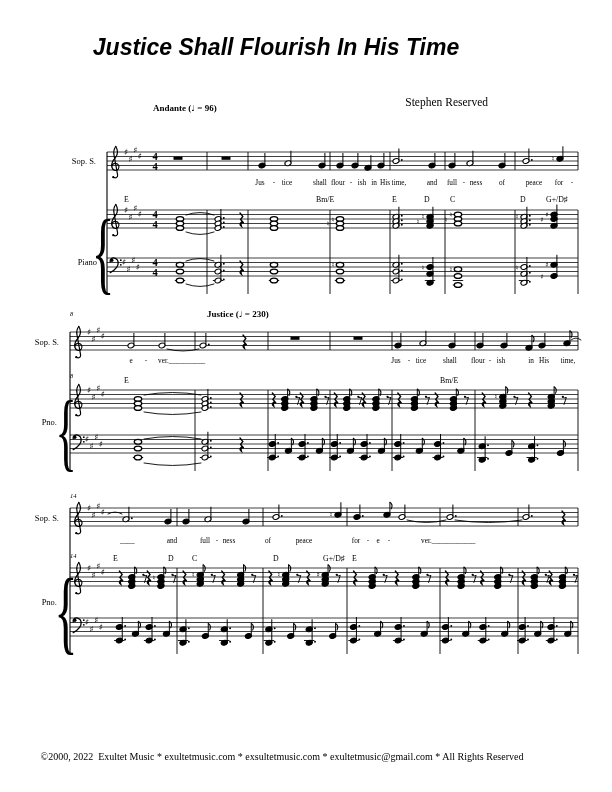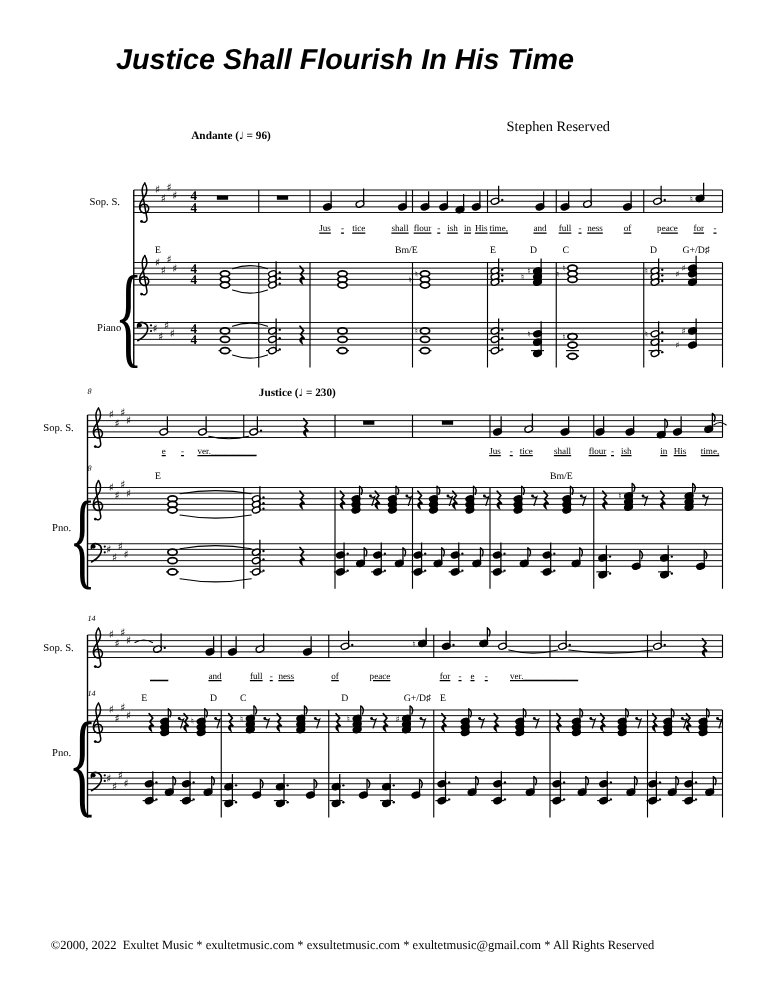--- a/index.html
+++ b/index.html
@@ -5,21 +5,21 @@
   html,body{margin:0;padding:0;background:#888;}
   .page{position:relative;width:612px;height:792px;background:#fff;margin:0 auto;overflow:hidden;
         font-family:"Liberation Serif","DejaVu Serif",serif;color:#000;}
   #notation{position:absolute;left:0;top:0;width:612px;height:792px;}
   #text-layer{position:absolute;left:0;top:0;width:612px;height:792px;}
   .abs{position:absolute;line-height:1;white-space:pre;}
   .title{font-family:Liberation Sans, sans-serif;font-weight:bold;font-style:italic;
          font-size:23px;transform:translateX(-50%);}
   .composer{font-size:11.5px;transform:translateX(-100%);}
   .footer{font-size:10px;transform:translateX(-50%);font-family:Liberation Serif, serif;}
-  .lyric{font-size:7.3px;transform:translateX(-50%);text-decoration:underline;}
+  .lyric{font-size:7.3px;transform:translateX(-50%);}
   .lyric.left{transform:none;}
   .chord{font-size:7.8px;}
   .slabel{font-size:8.5px;transform:translateX(-100%);}
   .mnum{font-size:6.5px;font-style:italic;}
   .tempo{font-size:9px;font-weight:bold;}
   .tempo .nglyph{font-family:"DejaVu Sans",sans-serif;font-size:8px;font-weight:bold;}
 </style>
 </head>
 <body>
 
@@ -809,21 +809,21 @@
       <span class="abs lyric" style="left: 172px; top: 537px;">and</span>
       <span class="abs lyric" style="left: 205px; top: 537px;">full</span>
       <span class="abs lyric" style="left: 217px; top: 537px;">-</span>
       <span class="abs lyric" style="left: 229px; top: 537px;">ness</span>
       <span class="abs lyric" style="left: 268px; top: 537px;">of</span>
       <span class="abs lyric" style="left: 304px; top: 537px;">peace</span>
       <span class="abs lyric" style="left: 356px; top: 537px;">for</span>
       <span class="abs lyric" style="left: 368px; top: 537px;">-</span>
       <span class="abs lyric" style="left: 378px; top: 537px;">e</span>
       <span class="abs lyric" style="left: 389px; top: 537px;">-</span>
-      <span class="abs lyric left" style="left: 408px; top: 537px;">ver.____________</span>
+      <span class="abs lyric left" style="left: 421px; top: 537px;">ver.____________</span>
       <span class="abs chord" style="left: 124px; top: 196px;">E</span>
       <span class="abs chord" style="left: 316px; top: 196px;">Bm/E</span>
       <span class="abs chord" style="left: 392px; top: 196px;">E</span>
       <span class="abs chord" style="left: 424px; top: 196px;">D</span>
       <span class="abs chord" style="left: 450px; top: 196px;">C</span>
       <span class="abs chord" style="left: 520px; top: 196px;">D</span>
       <span class="abs chord" style="left: 546px; top: 196px;">G+/D♯</span>
       <span class="abs chord" style="left: 124px; top: 377px;">E</span>
       <span class="abs chord" style="left: 440px; top: 377px;">Bm/E</span>
       <span class="abs chord" style="left: 113px; top: 555px;">E</span>

